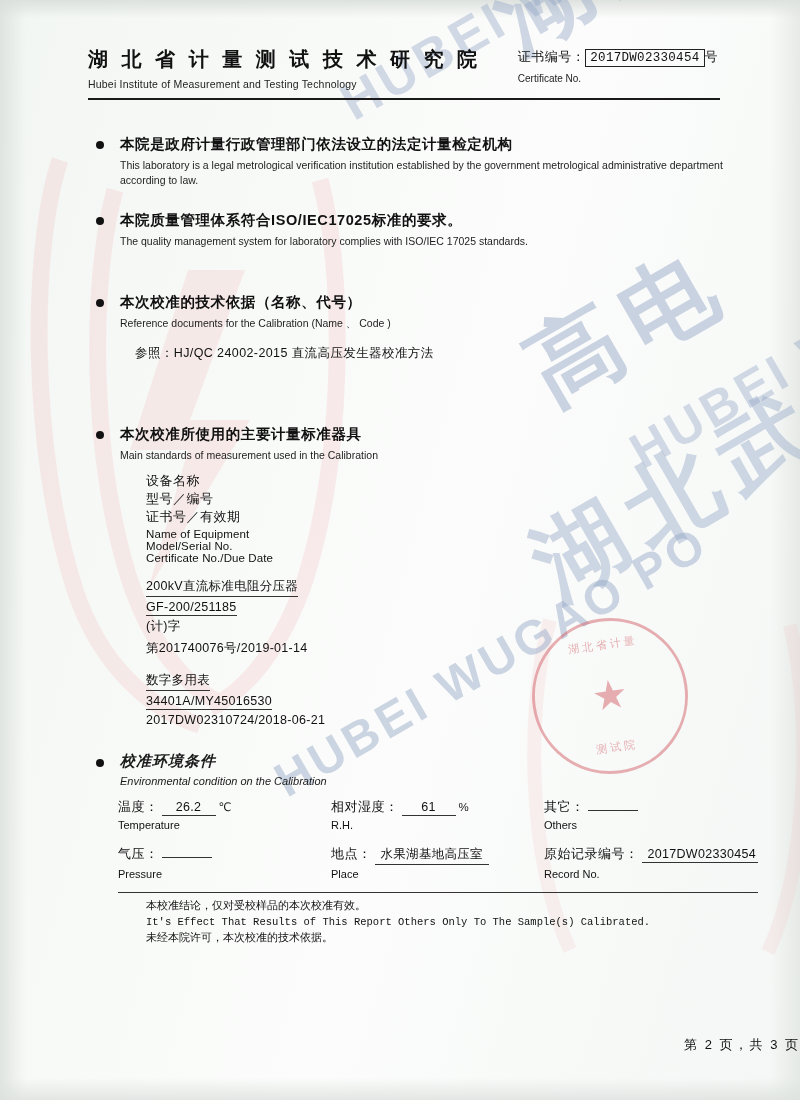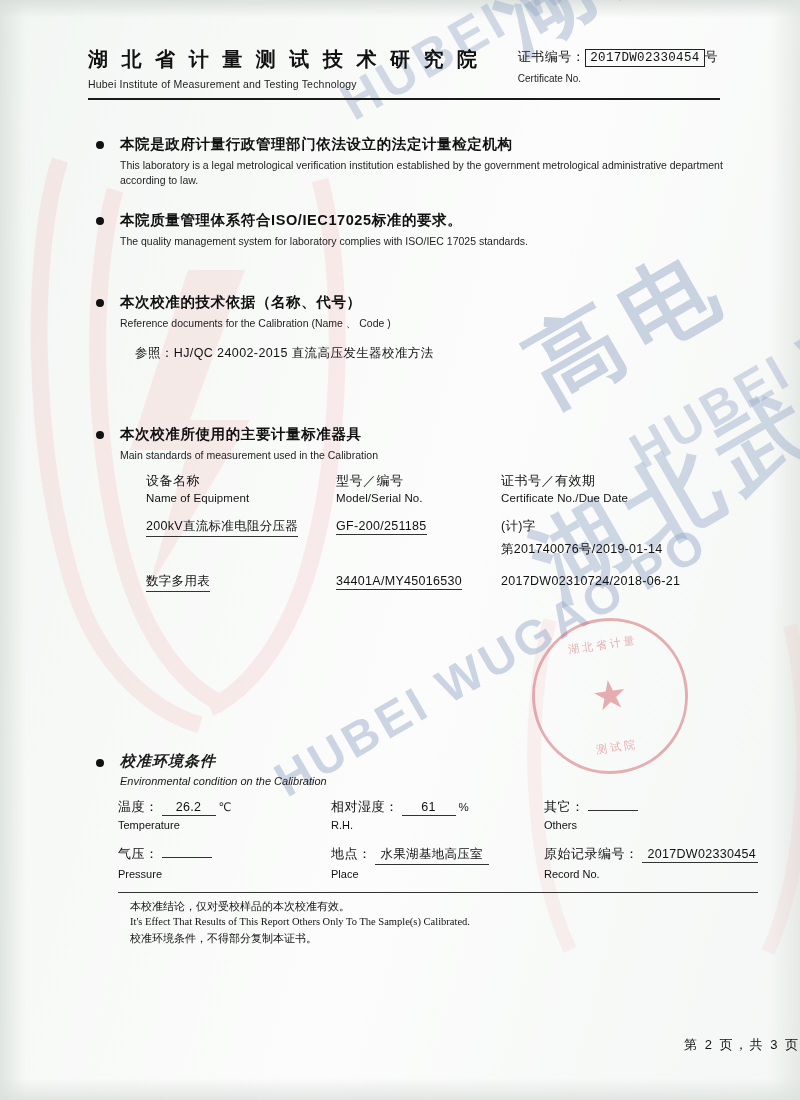--- a/index.html
+++ b/index.html
@@ -266,20 +266,21 @@
   
   .equip {
     position: absolute;
     left: 146px; top: 472px;
     width: 600px;
     font-family: "Liberation Sans", "DejaVu Sans", sans-serif;
   }
   .equip-row {
     display: flex;
     margin-bottom: 2px;
+    flex-direction: column;
   }
   .col-a { width: 190px; }
   .col-b { width: 165px; }
   .col-c { width: 245px; }
   .eq-head-cn {
     font-size: 13px;
     color: #111;
     letter-spacing: .5px;
   }
   .eq-head-en {
@@ -358,22 +359,22 @@
   .env-rule {
     position: absolute;
     left: 118px; top: 892px;
     width: 640px;
     border-top: 1px solid #333;
   }
 
   
   .notes {
     position: absolute;
-    left: 130px; top: 898px;
-    font-family: Liberation Serif, serif;
+    left: 146px; top: 898px;
+    font-family: Liberation Mono, monospace;
     font-size: 11px;
     line-height: 16px;
     color: #111;
   }
   .notes .n-en { font-size: 10.5px; }
 
   .page-no {
     position: absolute;
     left: 0; top: 1036px;
     width: 800px;
@@ -552,19 +553,19 @@
         <div class="env-en-cell env-lab-en">Place</div>
         <div class="env-en-cell env-lab-en">Record No.</div>
       </div>
     </div>
 
     <div class="env-rule"></div>
 
     <div class="notes">
       <div>本校准结论，仅对受校样品的本次校准有效。</div>
       <div class="n-en">It's Effect That Results  of This Report Others Only To The Sample(s) Calibrated.</div>
-      <div>校准环境条件，不得部分复制本证书。</div>
+      <div>未经本院许可，本次校准的技术依据。</div>
     </div>
 
     <div class="page-no">第 2 页，共 3 页</div>
 
   </div>
 </div>
 
 </body></html>

